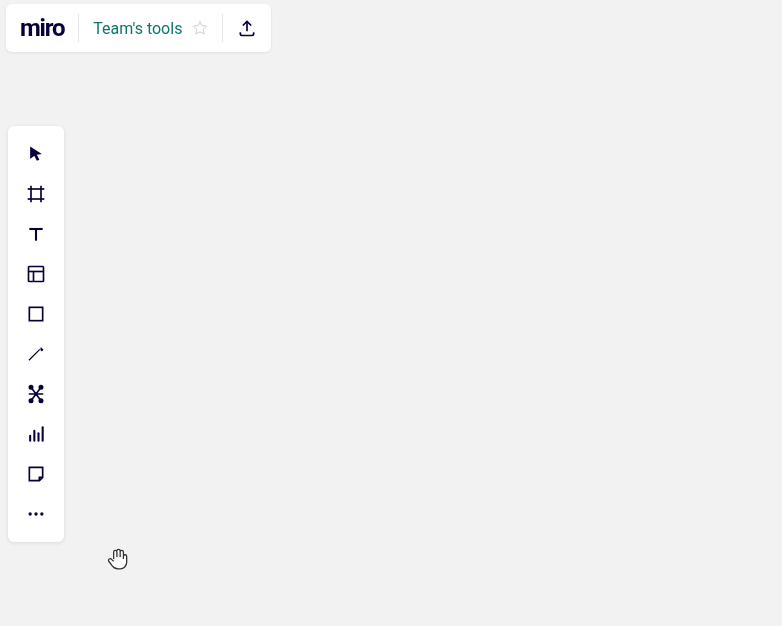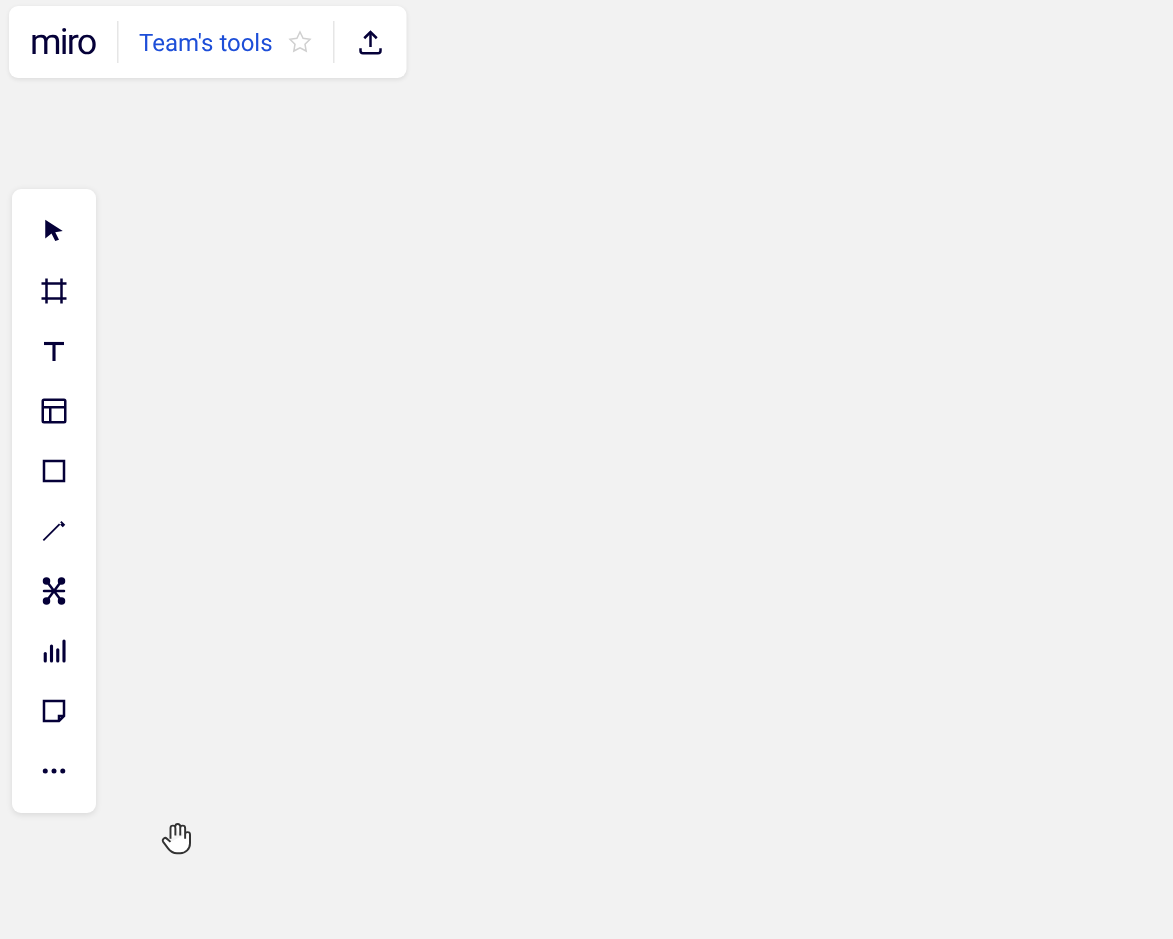--- a/index.html
+++ b/index.html
@@ -21,34 +21,34 @@
       left: 6px;
       background: #ffffff;
       border-radius: 6px;
       box-shadow: 0 1px 3px rgba(0,0,0,0.08);
       display: flex;
       align-items: center;
       height: 48px;
       padding: 0 14px;
     }
     .logo {
-      font-weight: 400;
+      font-weight: 700;
       font-size: 24px;
       letter-spacing: -1.2px;
       color: #050038;
     }
     .divider {
       width: 1px;
       height: 28px;
       background: #e6e6e6;
       margin: 0 14px;
     }
     .board-title {
       font-size: 16px;
-      color: #1d4ed8;
+      color: #0f766e;
       font-weight: 400;
     }
     .star-icon {
       margin-left: 10px;
       color: #d0d0d0;
       display: flex;
       align-items: center;
     }
     .export-icon {
       display: flex;

